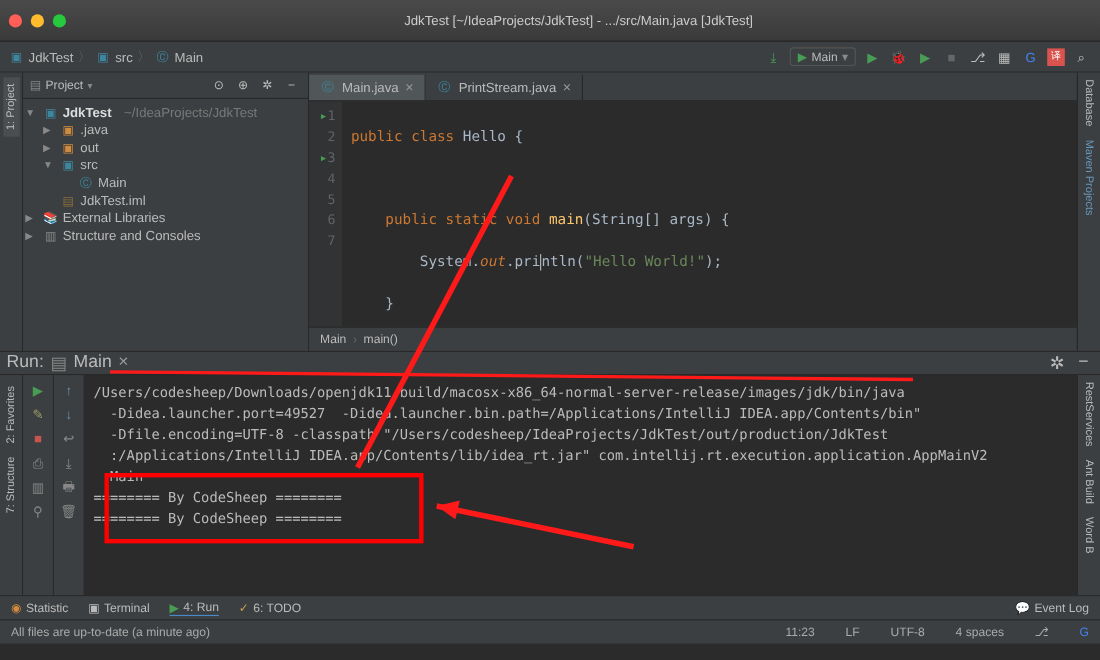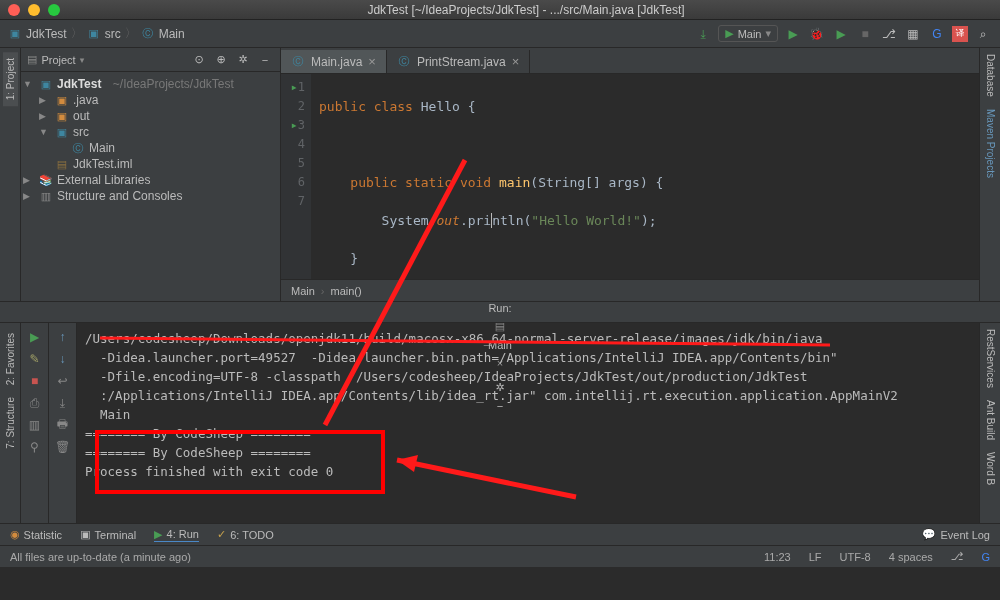--- a/index.html
+++ b/index.html
@@ -1,20 +1,20 @@
 <!DOCTYPE html>
 <html><head>
 <meta charset="utf-8">
 <style>
 * { margin: 0; padding: 0; box-sizing: border-box; }
 body { font-family: -apple-system, "Helvetica Neue", Arial, sans-serif; font-size: 12px; background: #2b2b2b; color: #bbbbbb; overflow: hidden; width: 1000px; height: 600px; position: relative; }
 .mono { font-family: "Menlo", "Consolas", monospace; }
 
 
-.titlebar { height: 20px; background: linear-gradient(#4a4a4a,#3a3a3a); display: flex; align-items: center; padding: 0 8px; border-bottom: 1px solid #222; }
+.titlebar { height: 38px; background: linear-gradient(#4a4a4a,#3a3a3a); display: flex; align-items: center; padding: 0 8px; border-bottom: 1px solid #222; }
 .traffic { display: flex; gap: 8px; }
 .dot { width: 12px; height: 12px; border-radius: 50%; }
 .dot.red{background:#ff5f56;} .dot.yellow{background:#ffbd2e;} .dot.green{background:#27c93f;}
 .titlebar .title { flex: 1; text-align: center; color:#ccc; font-size: 12px; }
 
 
 .navbar { height: 28px; background: #3c3f41; display: flex; align-items: center; padding: 0 8px; gap: 6px; border-bottom: 1px solid #282828; }
 .crumb { display:flex;align-items:center;gap:4px;color:#bbb;}
 .crumb .sep{color:#666;}
 .pico { width:14px;height:14px;display:inline-flex;align-items:center;justify-content:center;font-size:11px;}
@@ -53,21 +53,21 @@
 .gutter .run{color:#499c54;}
 .code{flex:1;padding:4px 0 4px 8px;font-size:13px;line-height:19px;color:#a9b7c6;white-space:pre;}
 .kw{color:#cc7832;} .str{color:#6a8759;} .fn{color:#ffc66d;} .st{color:#cc7832;font-style:italic;} .cursor{border-left:1px solid #bbb;}
 .breadcrumb{height:22px;background:#3c3f41;border-top:1px solid #282828;display:flex;align-items:center;padding:0 10px;font-size:11px;gap:6px;color:#bbb;}
 
 
 .righttabs{width:21px;background:#3c3f41;border-left:1px solid #282828;display:flex;flex-direction:column;align-items:center;}
 .righttab{writing-mode:vertical-rl;font-size:10px;color:#bbb;padding:6px 2px;}
 
 
-.runheader{height:22px;background:#3c3f41;border-top:1px solid #282828;border-bottom:1px solid #282828;display:flex;align-items:center;padding:0 6px;font-size:11px;gap:6px;flex-direction:column;}
+.runheader{height:22px;background:#3c3f41;border-top:1px solid #282828;border-bottom:1px solid #282828;display:flex;align-items:center;padding:0 6px;font-size:16px;gap:6px;}
 .runheader .close{color:#999;}
 .runheader .s{flex:1;}
 .runbody{display:flex;height:200px;background:#2b2b2b;}
 .runleft{width:21px;background:#3c3f41;}
 .runactions{width:28px;background:#3c3f41;border-right:1px solid #282828;display:flex;flex-direction:column;align-items:center;gap:6px;padding:6px 0;}
 .runactions .run{color:#499c54;}
 .runactions .stop{color:#c75450;}
 .runactions .dbg{color:#a1a167;}
 .runactions2{width:28px;background:#3c3f41;border-right:1px solid #282828;display:flex;flex-direction:column;align-items:center;gap:6px;padding:6px 0;}
 .runactions2 .ico,.runactions .ico{width:16px;height:16px;display:flex;align-items:center;justify-content:center;font-size:12px;}
@@ -79,21 +79,21 @@
 .redbox{position:absolute;border:4px solid #ff0000;}
 
 
 .bottomtabs{height:22px;background:#3c3f41;border-top:1px solid #282828;display:flex;align-items:center;padding:0 10px;gap:18px;font-size:11px;}
 .bottomtabs .t{display:flex;align-items:center;gap:4px;color:#bbb;}
 .bottomtabs .t.active{color:#bbb;border-bottom:1px solid #4a88c7;}
 .bottomtabs .sp{flex:1;}
 .bottomtabs .watermark{color:#d45050;font-style:italic;font-size:10px;}
 
 
-.statusbar{height:22px;background:#3c3f41;border-top:1px solid #282828;display:flex;align-items:center;padding:0 10px;font-size:11px;gap:18px;color:#aaa;}
+.statusbar{height:22px;background:#3c3f41;border-top:1px solid #282828;display:flex;align-items:center;padding:0 10px;font-size:11px;gap:28px;color:#aaa;}
 .statusbar .sp{flex:1;}
 </style>
 </head>
 <body>
 
 <div class="titlebar">
   <div class="traffic">
     <div class="dot red"></div>
     <div class="dot yellow"></div>
     <div class="dot green"></div>
@@ -264,21 +264,20 @@
   </div>
   <div class="console mono">
     <div class="line">/Users/codesheep/Downloads/openjdk11/build/macosx-x86_64-normal-server-release/images/jdk/bin/java</div>
     <div class="line">  -Didea.launcher.port=49527  -Didea.launcher.bin.path=/Applications/IntelliJ IDEA.app/Contents/bin"</div>
     <div class="line">  -Dfile.encoding=UTF-8 -classpath "/Users/codesheep/IdeaProjects/JdkTest/out/production/JdkTest</div>
     <div class="line">  :/Applications/IntelliJ IDEA.app/Contents/lib/idea_rt.jar" com.intellij.rt.execution.application.AppMainV2</div>
     <div class="line">  Main</div>
     <div class="line">======== By CodeSheep ========</div>
     <div class="line">======== By CodeSheep ========</div>
     <div class="line"></div>
-    <div class="line">Process finished with exit code 0</div>
   </div>
   <div class="runright righttabs" style="padding-top:0">
     <div class="righttab">RestServices</div>
     <div class="righttab">Ant Build</div>
     <div class="righttab">Word B</div>
   </div>
 </div>
 
 <div class="bottomtabs">
   <div class="t">

